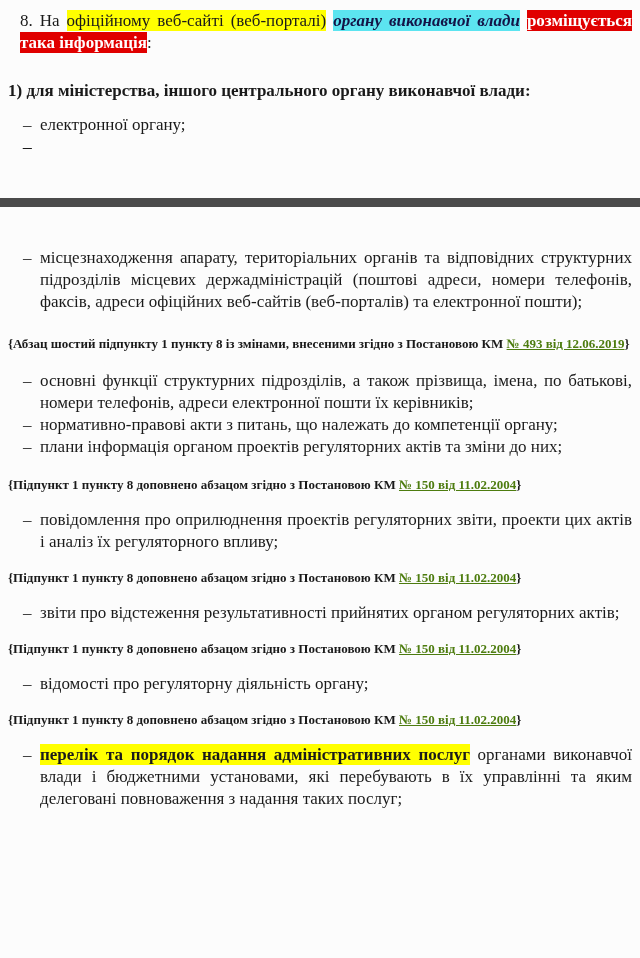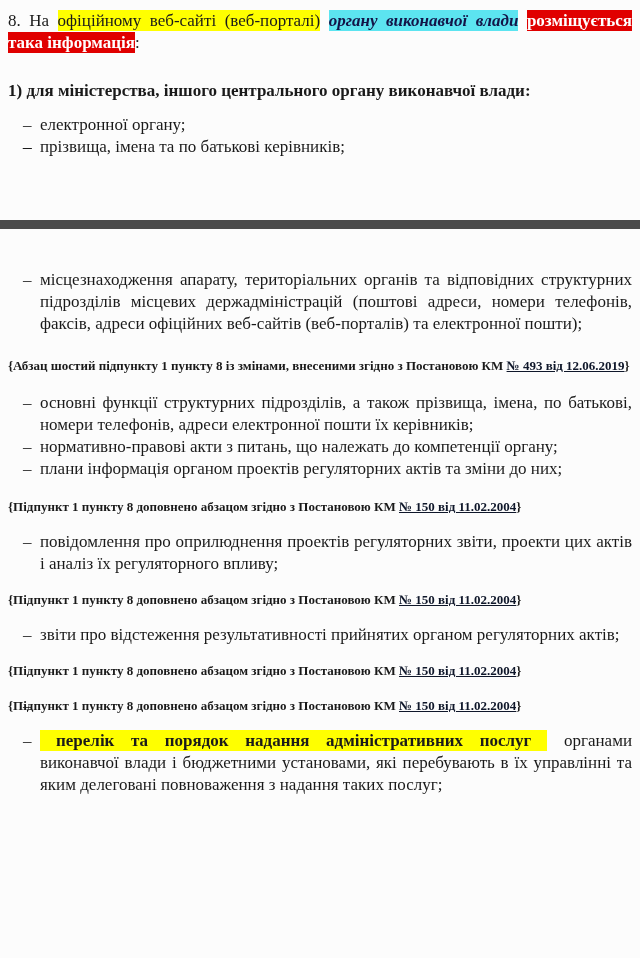--- a/index.html
+++ b/index.html
@@ -33,21 +33,21 @@
   }
   .hl-red {
     background: #e00000;
     color: #ffffff;
     font-weight: bold;
     padding: 1px 0;
   }
   .hl-yellow-bold {
     background: #ffff00;
     font-weight: bold;
-    padding: 1px 16px;
+    padding: 1px 0;
   }
 
   
   .bullets { margin: 0; padding: 0; list-style: none; }
   .bullets li {
     position: relative;
     padding-left: 32px;
     text-align: justify;
   }
   .bullets .dash {
@@ -57,34 +57,34 @@
   }
 
   
   .annotation {
     font-size: 13px;
     line-height: 21px;
     font-weight: bold;
     text-align: justify;
   }
   .annotation a {
-    color: #0f172a;
+    color: #4d7c0f;
     text-decoration: underline;
     cursor: pointer;
   }
 
   
   .divider {
     height: 9px;
     background: #4b4b4b;
     margin: 62px -8px 40px -8px;
   }
 
   
-  #heading        { margin-bottom: 26px; }
+  #heading        { margin-bottom: 26px; margin-left: 12px; }
   #intro          { margin-bottom: 12px; font-weight: bold; }
   #block-location { margin-top: 0; }
   #annot-1        { margin-top: 20px; }
   #list-2         { margin-top: 16px; }
   #annot-2        { margin-top: 16px; }
   #block-announce { margin-top: 14px; }
   #annot-3        { margin-top: 14px; }
   #block-reports  { margin-top: 14px; }
   #annot-4        { margin-top: 14px; }
   #block-reginfo  { margin-top: 14px; }
@@ -97,21 +97,21 @@
 <div class="page">
 
   <p id="heading"><span>8. На </span><span class="hl-yellow">офіційному веб-сайті (веб-порталі)</span><span> </span><span class="hl-cyan">органу виконавчої влади</span><span> </span><span class="hl-red">розміщується така інформація</span><span>:</span></p>
 
   <p id="intro">1) для міністерства, іншого центрального органу виконавчої влади:</p>
 
   <ul class="bullets" id="list-1">
     <li><span class="dash">–</span><span>електронної органу;</span></li>
     <li><span class="dash">–</span></li>
     <li><span class="dash">–</span></li>
-    <li><span class="dash">–</span><span>прізвища, імена та по батькові керівників;</span></li>
+    <li><span class="dash">–</span></li>
   </ul>
 
   <div class="divider"></div>
 
   <ul class="bullets" id="block-location">
     <li><span class="dash">–</span><span>місцезнаходження апарату, територіальних органів та відповідних структурних підрозділів місцевих держадміністрацій (поштові адреси, номери телефонів, факсів, адреси офіційних веб-сайтів (веб-порталів) та електронної пошти);</span></li>
   </ul>
 
   <p class="annotation" id="annot-1"><span>{Абзац шостий підпункту 1 пункту 8 із змінами, внесеними згідно з Постановою КМ </span><a href="#">№ 493 від 12.06.2019</a><span>}</span></p>
 
@@ -129,21 +129,21 @@
 
   <p class="annotation" id="annot-3"><span>{Підпункт 1 пункту 8 доповнено абзацом згідно з Постановою КМ </span><a href="#">№ 150 від 11.02.2004</a><span>}</span></p>
 
   <ul class="bullets" id="block-reports">
     <li><span class="dash">–</span><span>звіти про відстеження результативності прийнятих органом регуляторних актів;</span></li>
   </ul>
 
   <p class="annotation" id="annot-4"><span>{Підпункт 1 пункту 8 доповнено абзацом згідно з Постановою КМ </span><a href="#">№ 150 від 11.02.2004</a><span>}</span></p>
 
   <ul class="bullets" id="block-reginfo">
-    <li><span class="dash">–</span></li>
+    <li><span class="dash">–</span><span>відомості про регуляторну діяльність органу;</span></li>
   </ul>
 
   <p class="annotation" id="annot-5"><span>{Підпункт 1 пункту 8 доповнено абзацом згідно з Постановою КМ </span><a href="#">№ 150 від 11.02.2004</a><span>}</span></p>
 
   <ul class="bullets" id="block-services">
     <li><span class="dash">–</span><span class="hl-yellow-bold">перелік та порядок надання адміністративних послуг</span><span> органами виконавчої влади і бюджетними установами, які перебувають в їх управлінні та яким делеговані повноваження з надання таких послуг;</span></li>
   </ul>
 
 </div>
 

